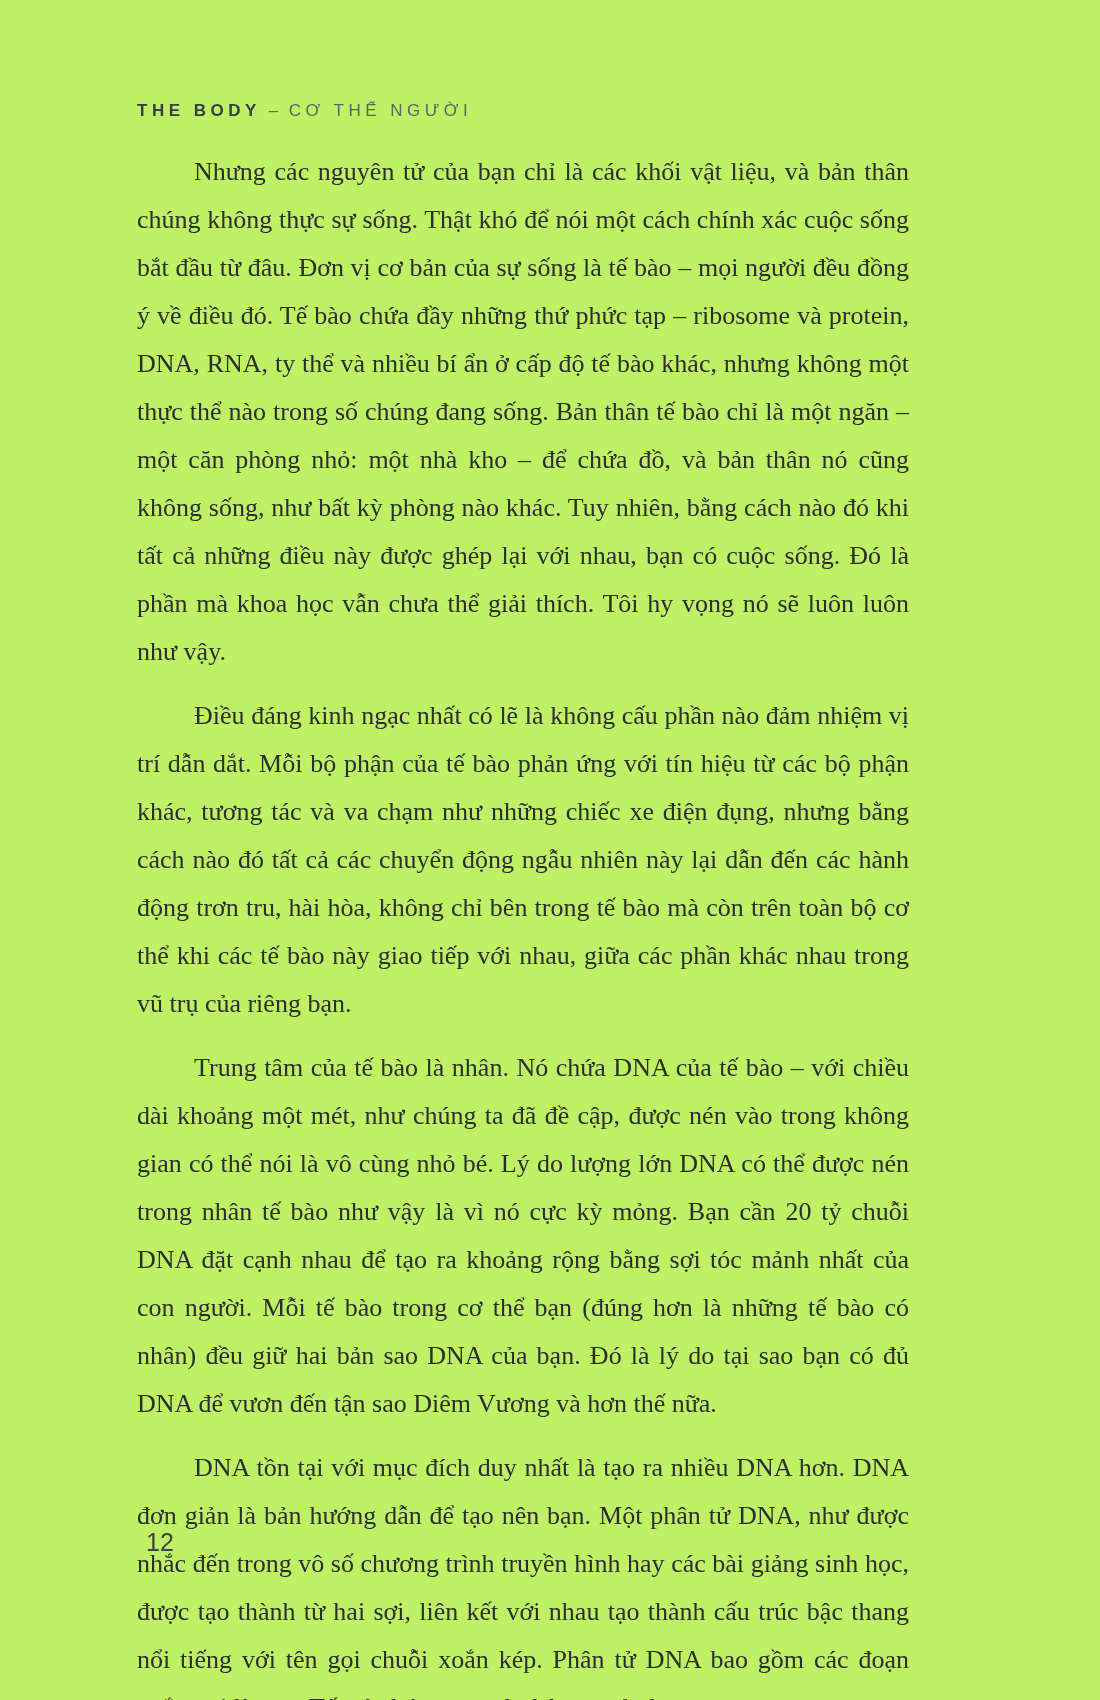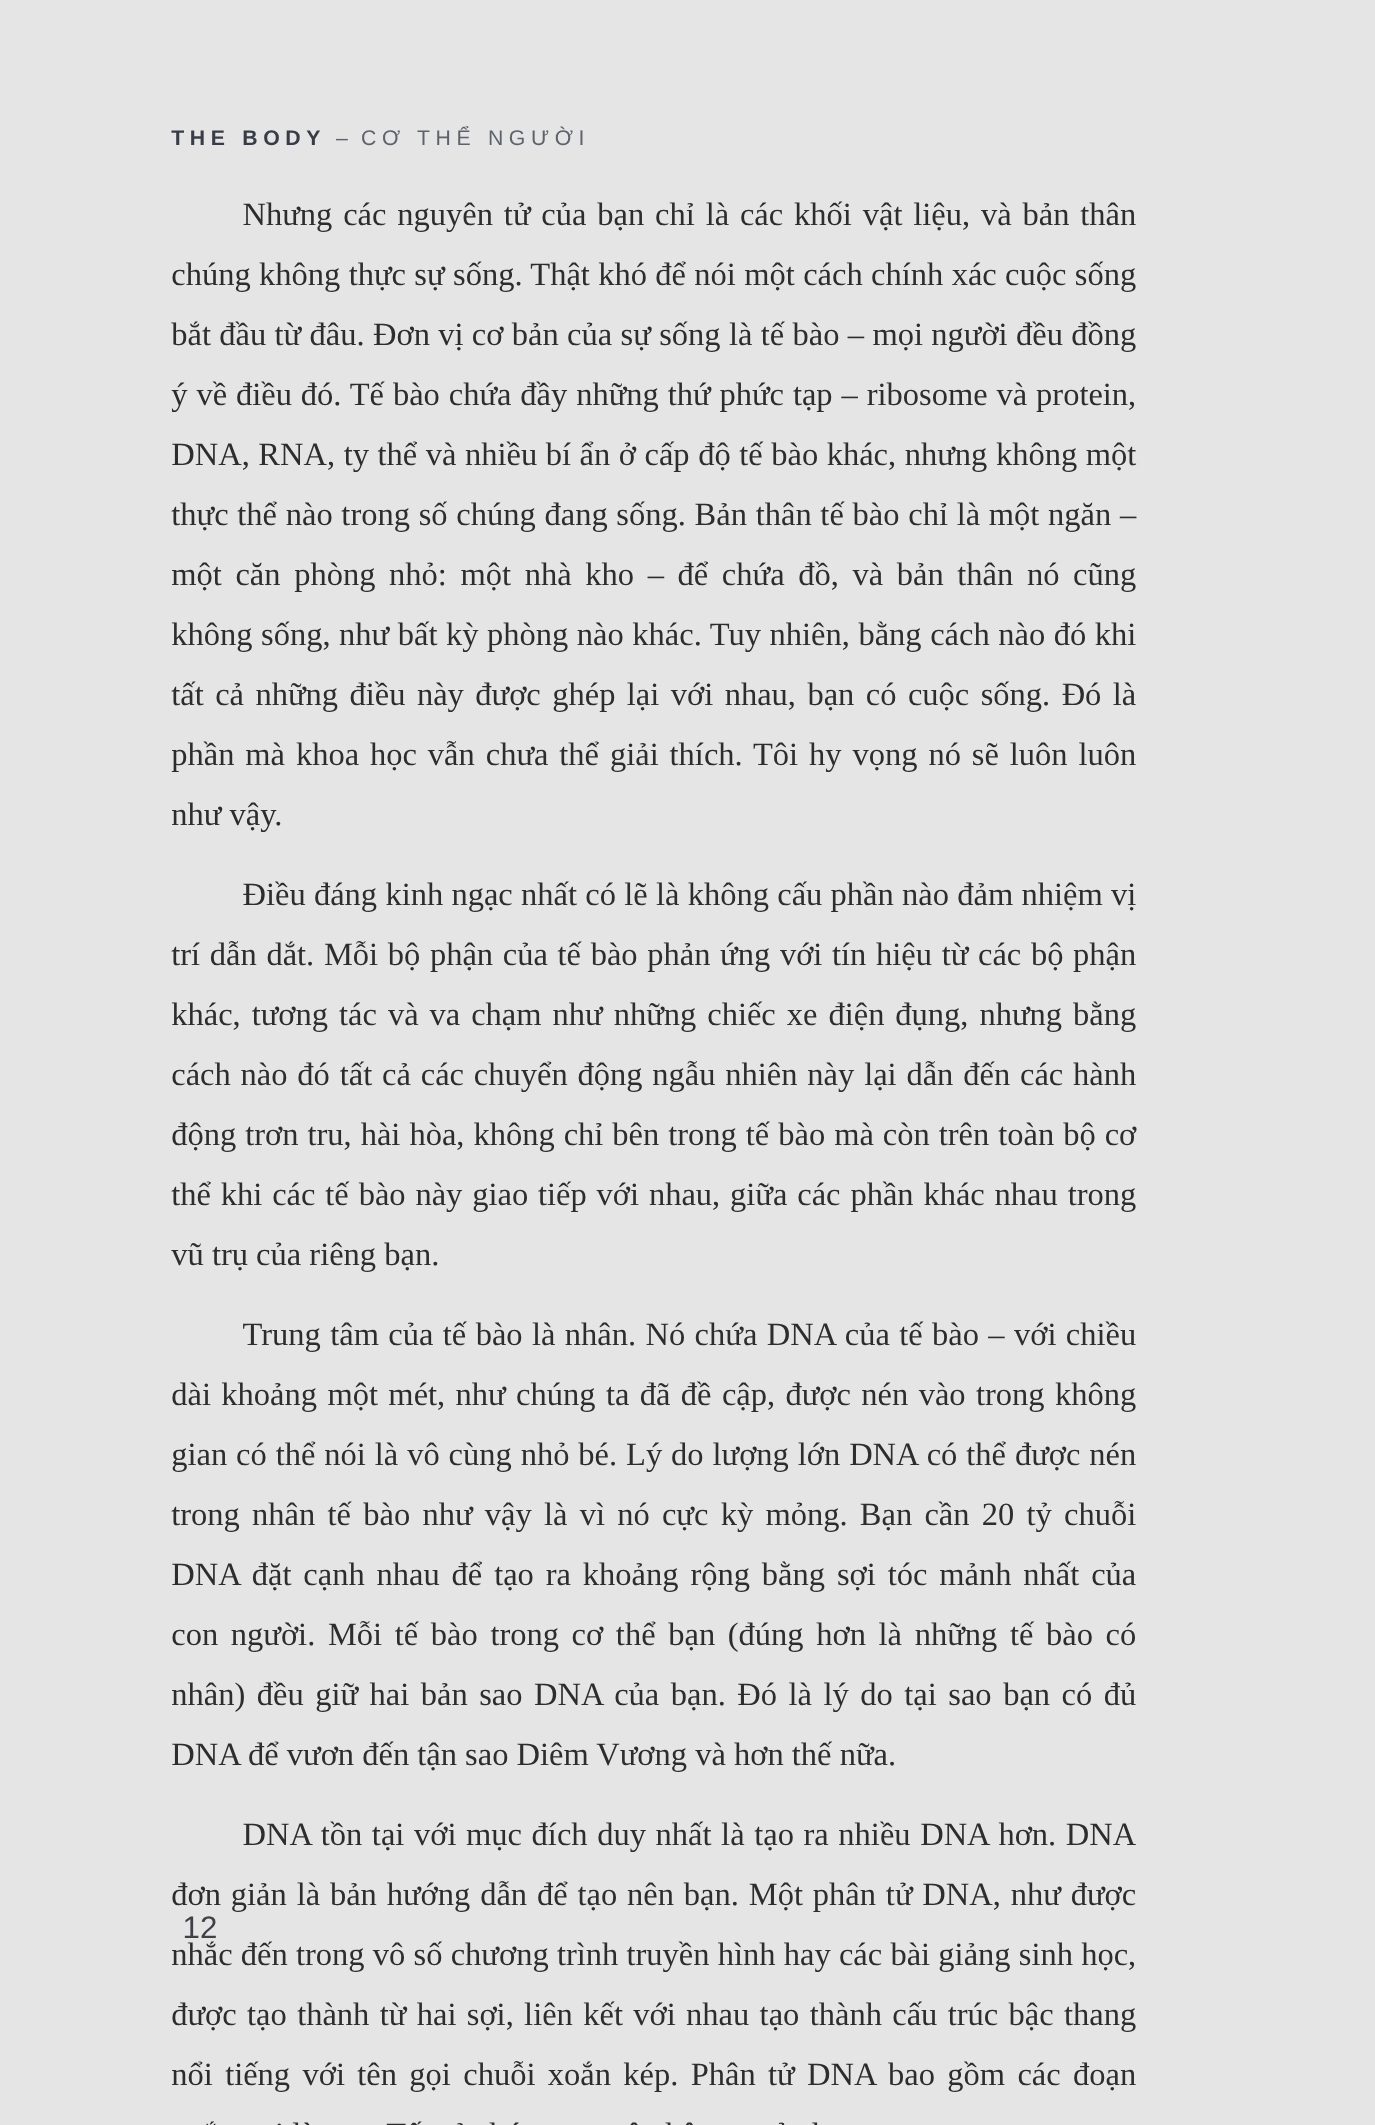--- a/index.html
+++ b/index.html
@@ -4,21 +4,21 @@
 <style>
   html, body {
     margin: 0;
     padding: 0;
     background: #ffffff;
   }
   .page {
     position: relative;
     width: 1100px;
     height: 1700px;
-    background: #e5e5e5;
+    background: #bef264;
     overflow: hidden;
   }
   .running-header {
     position: absolute;
     left: 137px;
     top: 101px;
     font-family: "Liberation Sans", sans-serif;
     font-size: 17px;
     letter-spacing: 4.5px;
     white-space: nowrap;

